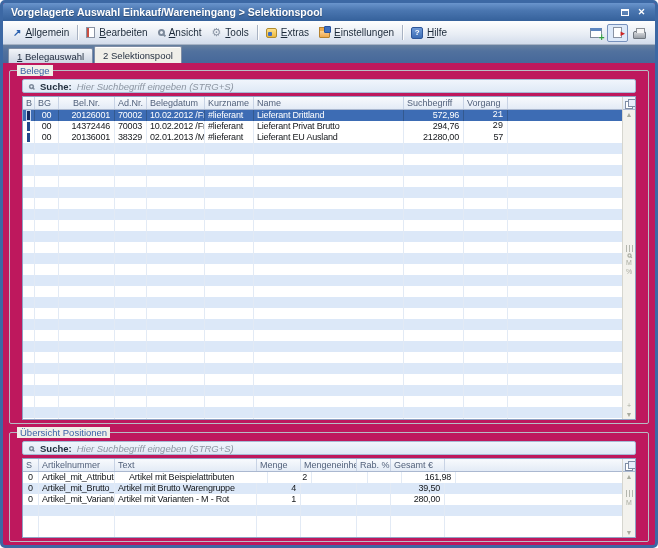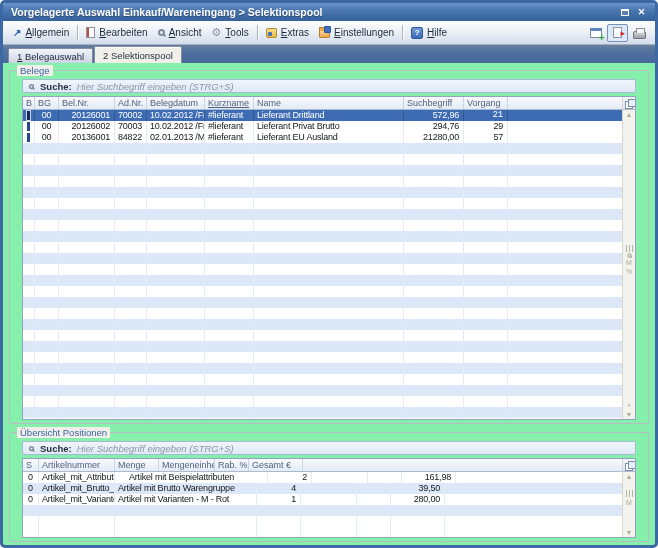--- a/index.html
+++ b/index.html
@@ -1,20 +1,20 @@
 <!DOCTYPE html>
 <html><head>
 <meta charset="utf-8">
 <style>
   * { margin:0; padding:0; box-sizing:border-box; }
   html,body { background:#ffffff; }
   body { width:658px; height:548px; overflow:hidden; font-family:"Liberation Sans", sans-serif; }
 
   .window { width:658px; height:548px; border:3px solid #3c68a4; border-radius:5px; overflow:hidden;
-            background:#86efac; display:flex; flex-direction:column; }
+            background:#be185d; display:flex; flex-direction:column; }
 
   
   .titlebar { height:18px; flex:none; background:linear-gradient(#6a95cd,#4b77b1 40%,#35619b);
               display:flex; align-items:center; padding:0 6px 0 8px; }
   .title { flex:1; color:#fff; font-size:10.5px; font-weight:bold; white-space:nowrap; overflow:hidden;
            text-shadow:0 1px 1px rgba(0,0,0,.35); }
   .tb-btn { width:15px; height:13px; display:flex; align-items:center; justify-content:center;
             color:#fff; font-size:9px; font-weight:bold; margin-left:2px; border-radius:2px; }
   .restore-glyph { width:8px; height:7px; border:1px solid #fff; border-top:2px solid #fff;
                    background:rgba(255,255,255,.12); display:block; }
@@ -206,24 +206,24 @@
       <div class="search">
         <span class="mag"></span>
         <span class="s-label">Suche:</span>
         <span class="s-ph">Hier Suchbegriff eingeben (STRG+S)</span>
       </div>
       <div class="frame">
         <div class="gmain">
           <div class="g-head">
               <div class="g-hc" style="width: 12px;">B</div>
               <div class="g-hc" style="width: 24px;">BG</div>
-              <div class="g-hc" style="width: 56px;">Bel.Nr.</div>
+              <div class="g-hc" style="width: 56px; text-align: center;">Bel.Nr.</div>
               <div class="g-hc" style="width: 32px;">Ad.Nr.</div>
               <div class="g-hc" style="width: 58px;">Belegdatum</div>
-              <div class="g-hc" style="width: 49px; text-decoration: underline;">Kurzname</div>
+              <div class="g-hc" style="width: 49px;">Kurzname</div>
               <div class="g-hc" style="width: 150px;">Name</div>
               <div class="g-hc" style="width: 60px;">Suchbegriff</div>
               <div class="g-hc" style="width: 44px;">Vorgang</div>
               <div class="g-hc g-fill"></div>
             </div>
           <div class="g-body">
               <div class="g-row sel">
                 <div class="g-c a-c" style="width: 12px;"><span class="rowbar"></span></div>
                 <div class="g-c a-c" style="width: 24px;">00</div>
                 <div class="g-c a-r" style="width: 56px;">20126001</div>
@@ -231,34 +231,34 @@
                 <div class="g-c a-l" style="width: 58px;">10.02.2012 /Fr</div>
                 <div class="g-c a-l" style="width: 49px;">#lieferant</div>
                 <div class="g-c a-l" style="width: 150px;">Lieferant Drittland</div>
                 <div class="g-c a-r" style="width: 60px;">572,96</div>
                 <div class="g-c a-r" style="width: 44px; font-family: Liberation Mono, monospace;">21</div>
                 <div class="g-c g-fill"></div>
               </div>
               <div class="g-row">
                 <div class="g-c a-c" style="width: 12px;"><span class="rowbar"></span></div>
                 <div class="g-c a-c" style="width: 24px;">00</div>
-                <div class="g-c a-r" style="width: 56px;">20126002</div>
+                <div class="g-c a-r" style="width: 56px;">14372446</div>
                 <div class="g-c a-r" style="width: 32px;">70003</div>
                 <div class="g-c a-l" style="width: 58px;">10.02.2012 /Fr</div>
                 <div class="g-c a-l" style="width: 49px;">#lieferant</div>
                 <div class="g-c a-l" style="width: 150px;">Lieferant Privat Brutto</div>
                 <div class="g-c a-r" style="width: 60px;">294,76</div>
-                <div class="g-c a-r" style="width: 44px;">29</div>
+                <div class="g-c a-r" style="width: 44px; font-family: Liberation Mono, monospace;">29</div>
                 <div class="g-c g-fill"></div>
               </div>
               <div class="g-row">
                 <div class="g-c a-c" style="width: 12px;"><span class="rowbar"></span></div>
                 <div class="g-c a-c" style="width: 24px;">00</div>
                 <div class="g-c a-r" style="width: 56px;">20136001</div>
-                <div class="g-c a-r" style="width: 32px;">84822</div>
+                <div class="g-c a-r" style="width: 32px;">38329</div>
                 <div class="g-c a-l" style="width: 58px;">02.01.2013 /Mi</div>
                 <div class="g-c a-l" style="width: 49px;">#lieferant</div>
                 <div class="g-c a-l" style="width: 150px;">Lieferant EU Ausland</div>
                 <div class="g-c a-r" style="width: 60px;">21280,00</div>
                 <div class="g-c a-r" style="width: 44px;">57</div>
                 <div class="g-c g-fill"></div>
               </div>
               <div class="g-row alt">
                 <div class="g-c a-c" style="width: 12px;"></div>
                 <div class="g-c a-c" style="width: 24px;"></div>
@@ -593,20 +593,21 @@
       <div class="search">
         <span class="mag"></span>
         <span class="s-label">Suche:</span>
         <span class="s-ph">Hier Suchbegriff eingeben (STRG+S)</span>
       </div>
       <div class="frame">
         <div class="gmain">
           <div class="g-head">
               <div class="g-hc" style="width: 16px;">S</div>
               <div class="g-hc" style="width: 76px;">Artikelnummer</div>
+              <div class="g-hc" style="width: 142px;">Text</div>
               <div class="g-hc" style="width: 44px;">Menge</div>
               <div class="g-hc" style="width: 56px;">Mengeneinheit</div>
               <div class="g-hc" style="width: 34px;">Rab. %</div>
               <div class="g-hc" style="width: 54px;">Gesamt €</div>
               <div class="g-hc g-fill"></div>
             </div>
           <div class="g-body">
               <div class="g-row">
                 <div class="g-c a-c" style="width: 16px;">0</div>
                 <div class="g-c a-l" style="width: 76px;">Artikel_mit_Attributen</div>

